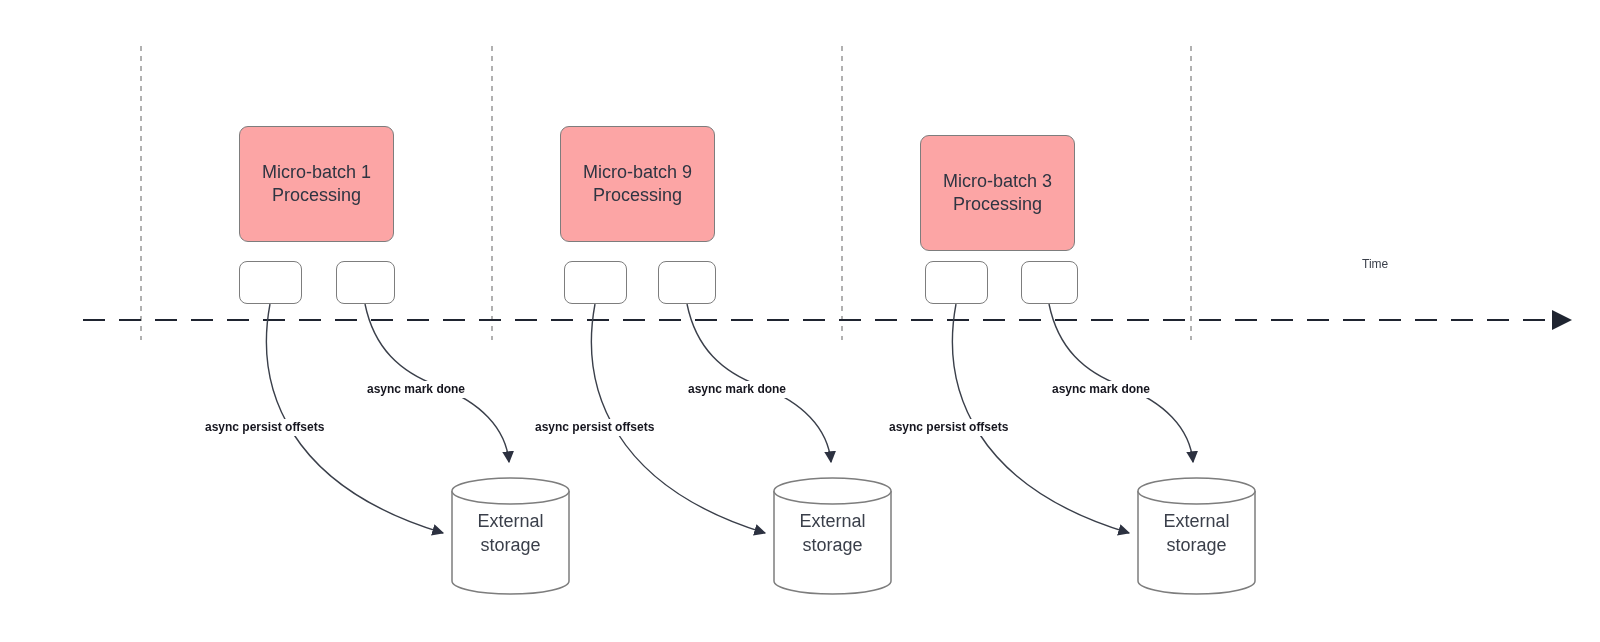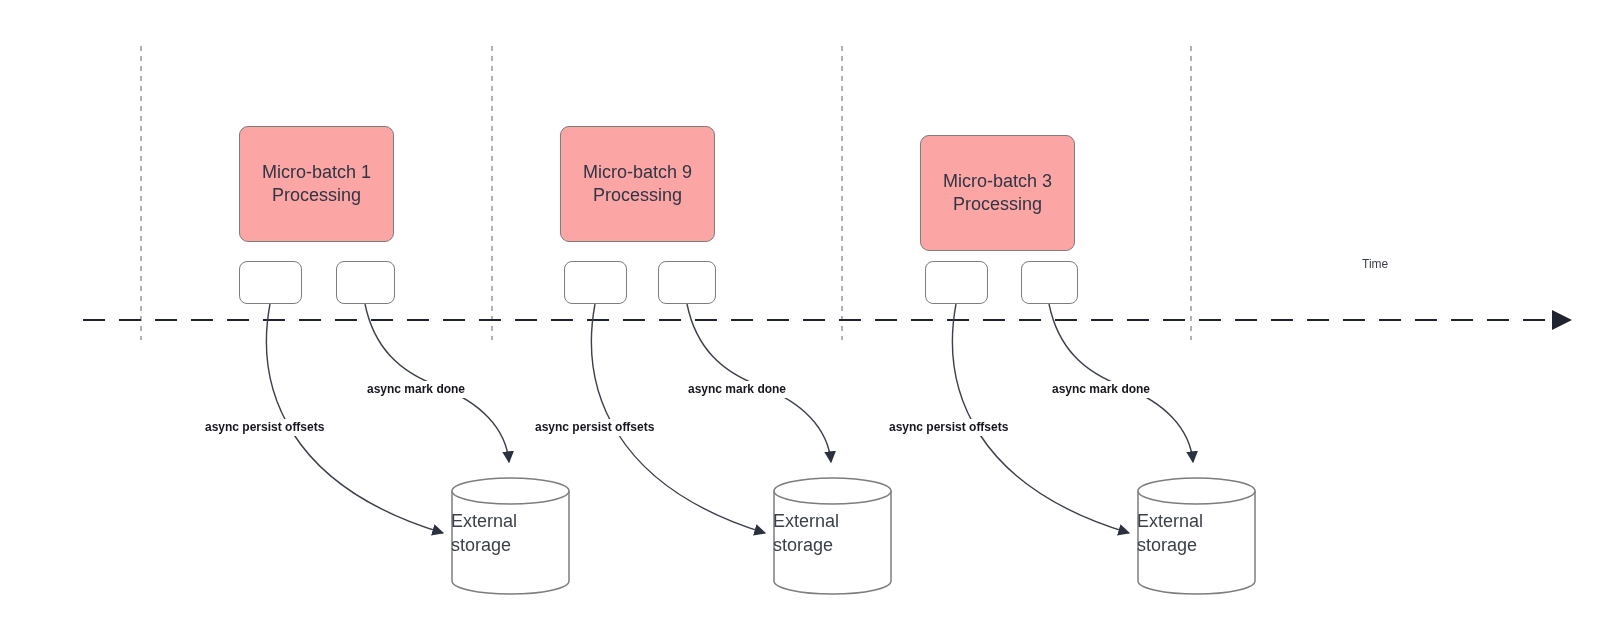--- a/index.html
+++ b/index.html
@@ -68,20 +68,21 @@
   }
   .cylinder svg {
     position: absolute;
     left: 0; top: 0;
   }
   .cylinder-label {
     position: absolute;
     left: 0;
     top: 32px;
     width: 119px;
+    text-align: center;
     font-size: 18px;
     line-height: 1.35;
     color: #3a3f4a;
     white-space: pre-line;
     z-index: 3;
   }
   .time-label {
     position: absolute;
     left: 1362px;
     top: 257px;

